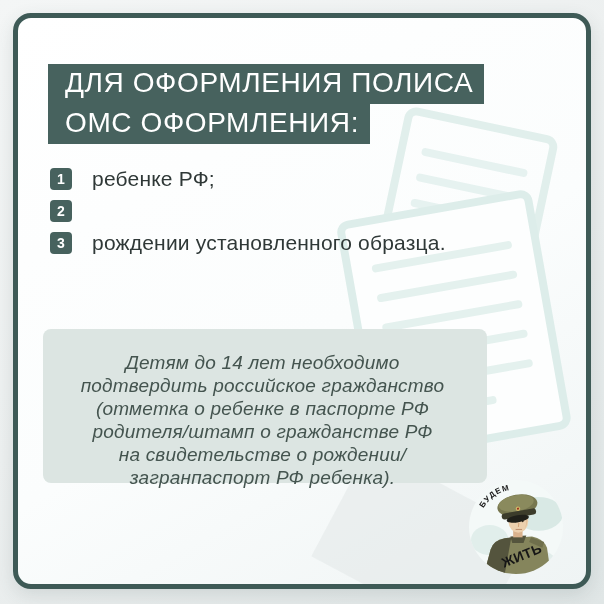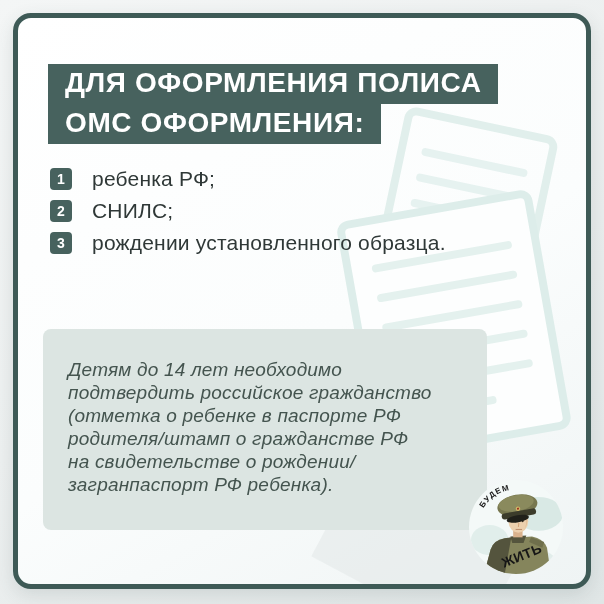--- a/index.html
+++ b/index.html
@@ -13,39 +13,40 @@
     border:5px solid #3e5a56;border-radius:18px;
     background:linear-gradient(150deg,#ffffff 0%,#fbfdfd 55%,#eff4f4 100%);
     overflow:hidden;box-shadow:0 6px 18px rgba(60,80,78,.14);
   }
   .deco{position:absolute;left:0;top:0;width:568px;height:566px;z-index:0;}
   .content{position:absolute;left:0;top:0;width:568px;height:566px;z-index:1;}
 
   .title{position:absolute;left:30px;top:46px;}
   .title-line{
     display:table;background:#47625e;color:#ffffff;
-    font-size:28px;font-weight:bold;letter-spacing:.6px;
-    padding:5px 17px 7px 17px;line-height:28px;white-space:nowrap;
+    font-size:28px;font-weight:normal;letter-spacing:.6px;
+    padding:5px 11px 7px 17px;line-height:28px;white-space:nowrap;
   }
 
   .list{position:absolute;left:32px;top:150px;}
   .list-row{display:flex;align-items:center;margin-bottom:10px;}
   .num-badge{
     width:22px;height:22px;border-radius:4px;background:#47625e;flex:0 0 22px;
     color:#fff;font-size:14px;font-weight:bold;
     display:flex;align-items:center;justify-content:center;
   }
   .list-text{
     margin-left:20px;font-size:21px;color:#2f3837;letter-spacing:.2px;line-height:22px;
   }
 
   .note{
-    position:absolute;left:25px;top:311px;width:444px;height:201px;
+    position:absolute;left:25px;top:311px;width:444px;height:154px;
     background:#dce5e2;border-radius:8px;box-sizing:border-box;
-    padding:29px 30px 0 25px;
+    padding:22px 30px 0 25px;
+    text-align:center;
   }
   .note-text{
     font-style:italic;color:#44544f;font-size:19px;line-height:23px;
     letter-spacing:.2px;white-space:pre-line;font-weight:500;
   }
 
   .avatar{position:absolute;left:451px;top:462px;width:94px;height:94px;}
   .avatar svg{display:block;}
 </style>
 </head>
@@ -81,25 +82,24 @@
   <div class="content">
 
     <div class="title">
       <div class="title-line">ДЛЯ ОФОРМЛЕНИЯ ПОЛИСА</div>
       <div class="title-line">ОМС ОФОРМЛЕНИЯ:</div>
     </div>
 
     <div class="list">
       <div class="list-row">
         <div class="num-badge">1</div>
-        <div class="list-text">ребенка РФ;</div>
+        <div class="list-text">ребенке РФ;</div>
       </div>
       <div class="list-row">
         <div class="num-badge">2</div>
-        <div class="list-text">СНИЛС;</div>
       </div>
       <div class="list-row">
         <div class="num-badge">3</div>
         <div class="list-text">рождении установленного образца.</div>
       </div>
     </div>
 
     <div class="note">
       <div class="note-text">Детям до 14 лет необходимо
 подтвердить российское гражданство

